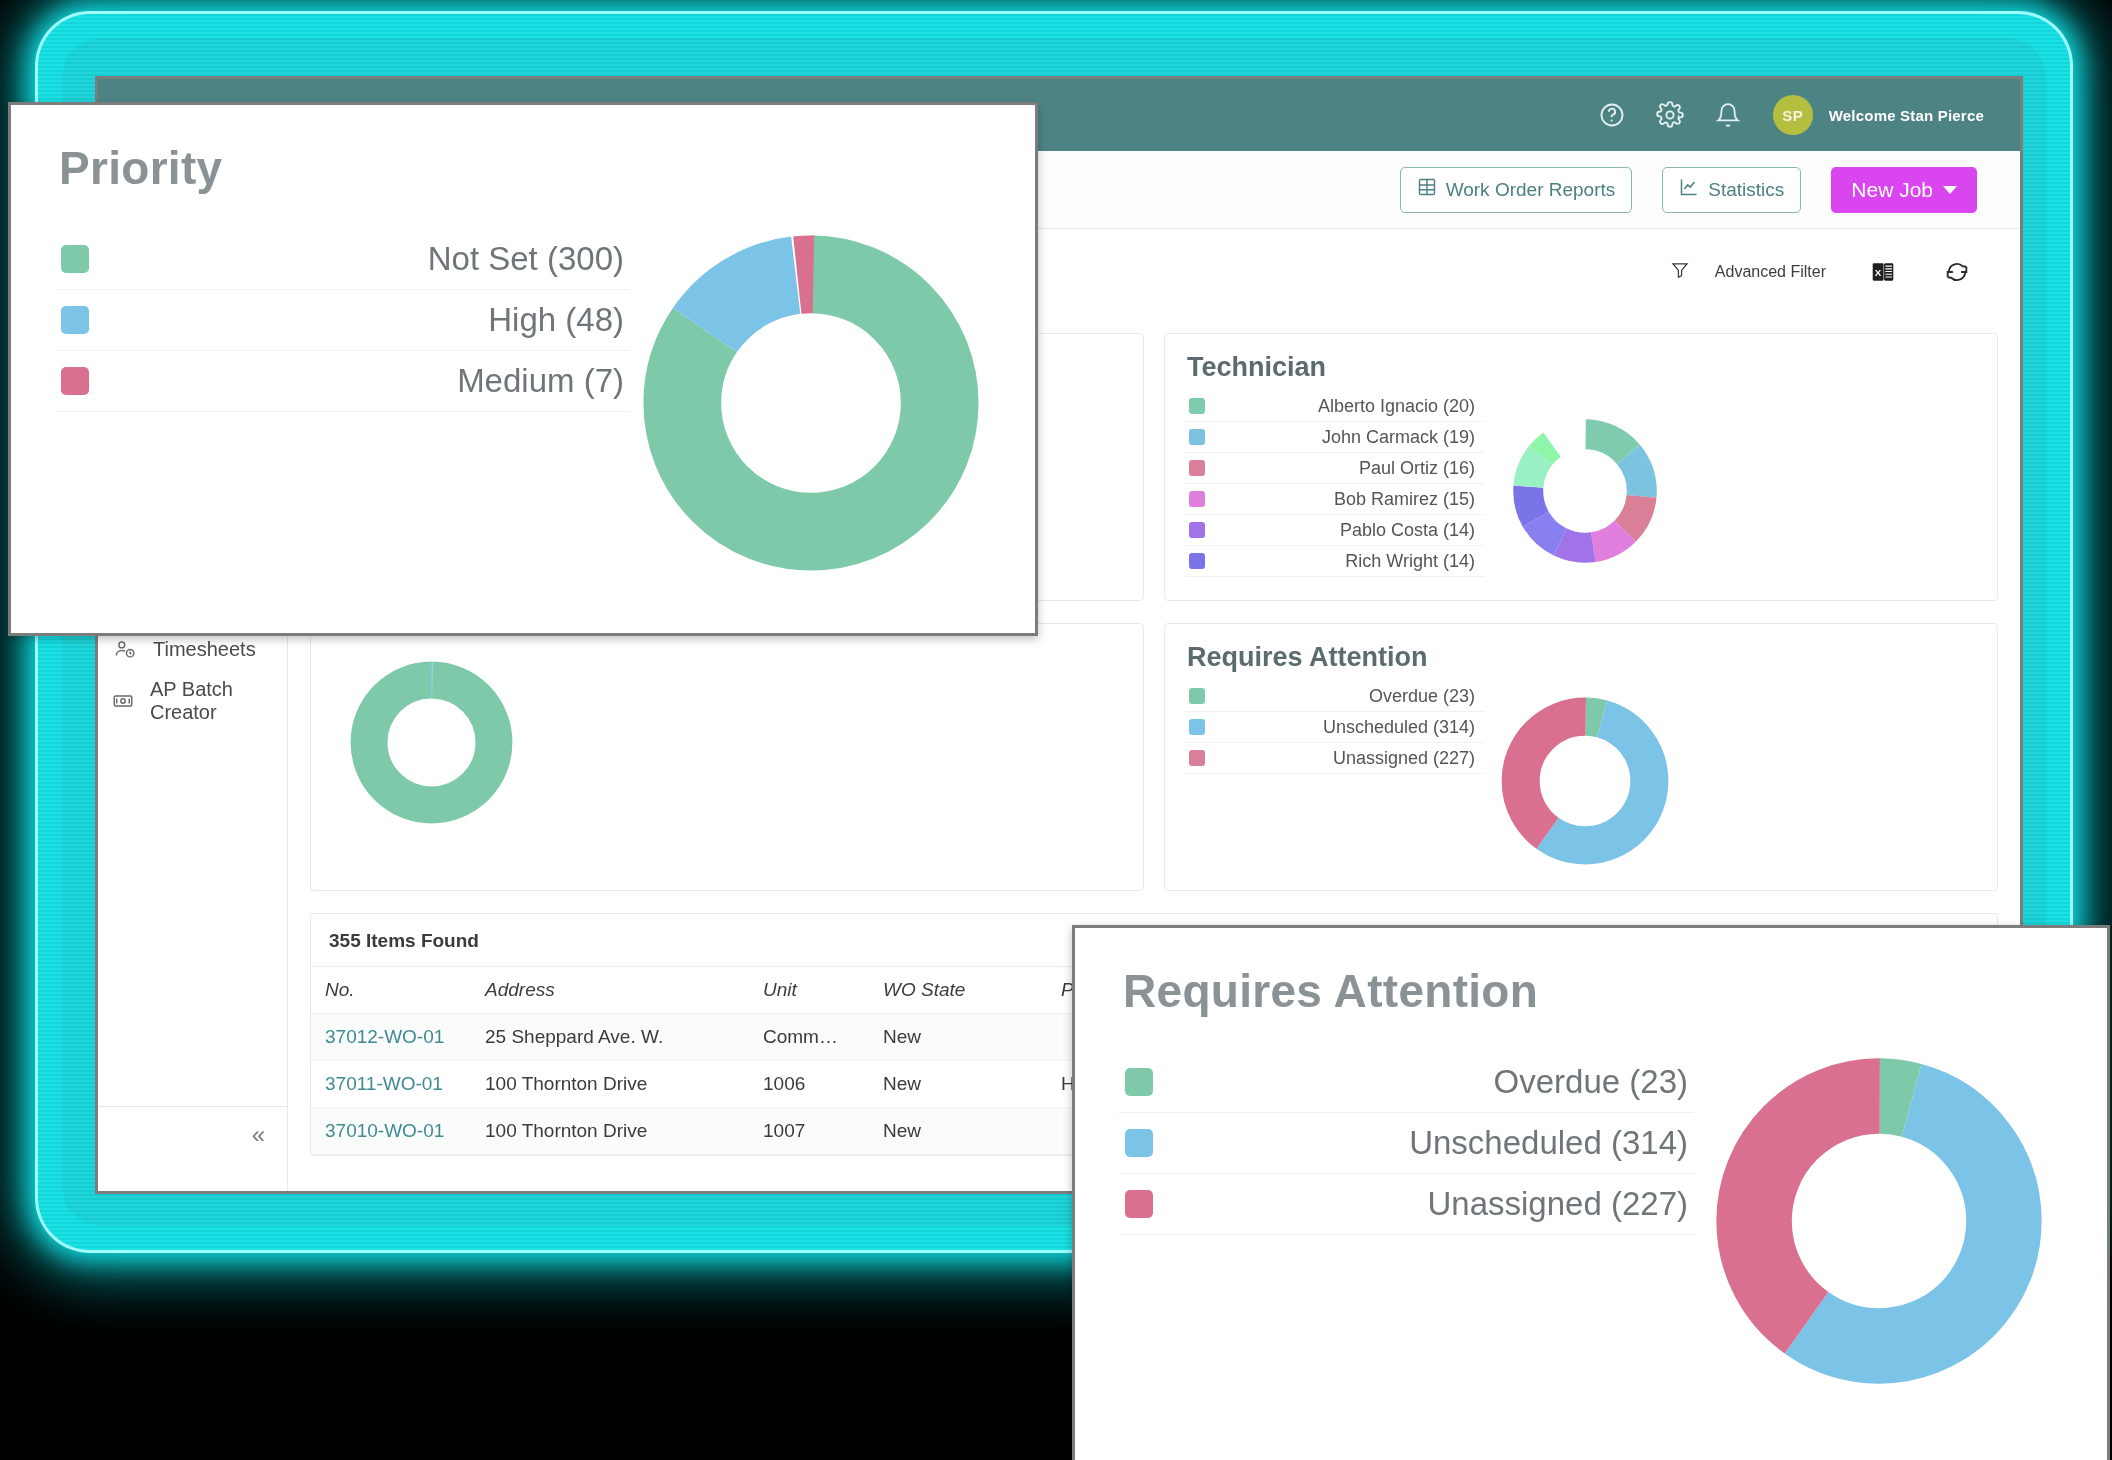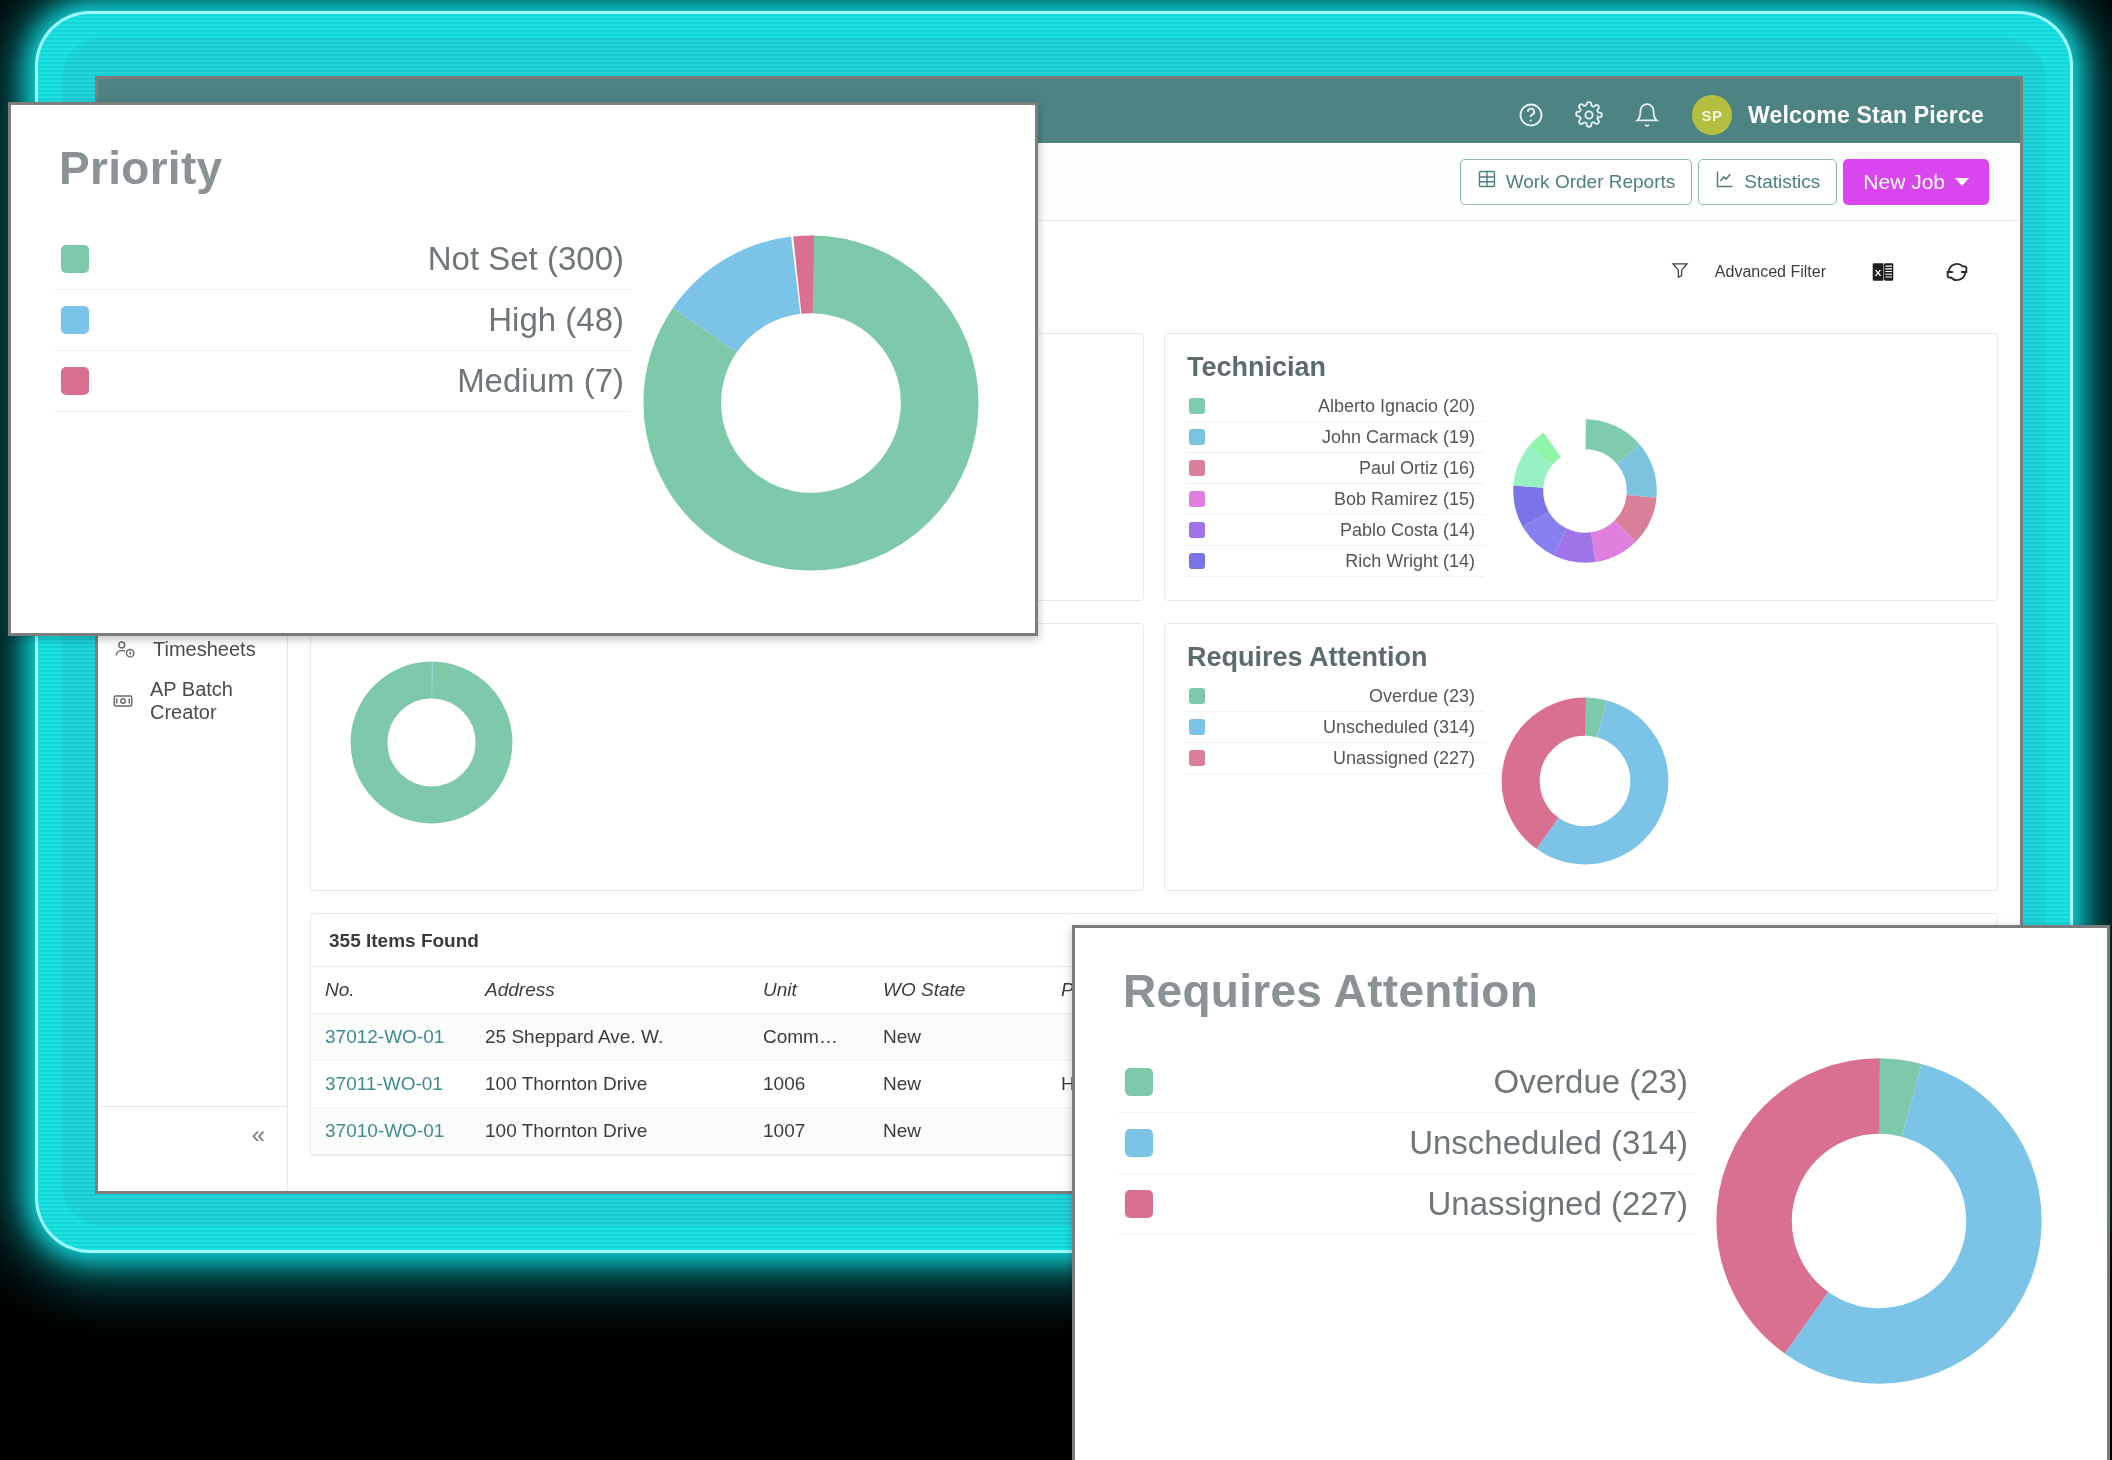--- a/index.html
+++ b/index.html
@@ -33,27 +33,27 @@
     display:flex;align-items:center;justify-content:flex-end;box-sizing:border-box;padding-right:36px;
   }
   .topbar-icons{display:flex;align-items:center;gap:0;}
   .tb-ico{width:58px;height:40px;display:flex;align-items:center;justify-content:center;color:#e6f0f0;}
   .tb-ico svg{display:block;}
   .avatar{
     width:40px;height:40px;border-radius:50%;background:#b5bf3f;color:#f2f5e2;
     display:flex;align-items:center;justify-content:center;font-size:15px;font-weight:600;letter-spacing:.5px;
     margin-left:16px;margin-right:16px;
   }
-  .welcome{color:#ffffff;font-size:23px;font-weight:600;letter-spacing:.2px;}
+  .welcome{color:#ffffff;font-size:15px;font-weight:600;letter-spacing:.2px;}
 
   
   .actionbar{
-    position:absolute;left:0;top:64px;width:100%;height:78px;background:#fdfdfd;
+    position:absolute;left:0;top:72px;width:100%;height:78px;background:#fdfdfd;
     border-bottom:1px solid #e4e7e7;display:flex;align-items:center;justify-content:flex-end;
-    box-sizing:border-box;padding-right:31px;gap:6px;
+    box-sizing:border-box;padding-right:43px;gap:30px;
   }
   .btn-outline{
     height:44px;border:1px solid #8bb6b7;border-radius:5px;background:#fff;color:#4c8081;
     display:flex;align-items:center;gap:9px;padding:0 16px;font-size:19px;white-space:nowrap;
   }
   .btn-primary{
     height:46px;background:#d946ef;color:#fff;border-radius:5px;display:flex;align-items:center;gap:10px;
     padding:0 20px;font-size:21px;white-space:nowrap;
   }
   .caret{width:0;height:0;border-left:7px solid transparent;border-right:7px solid transparent;border-top:8px solid currentColor;}

